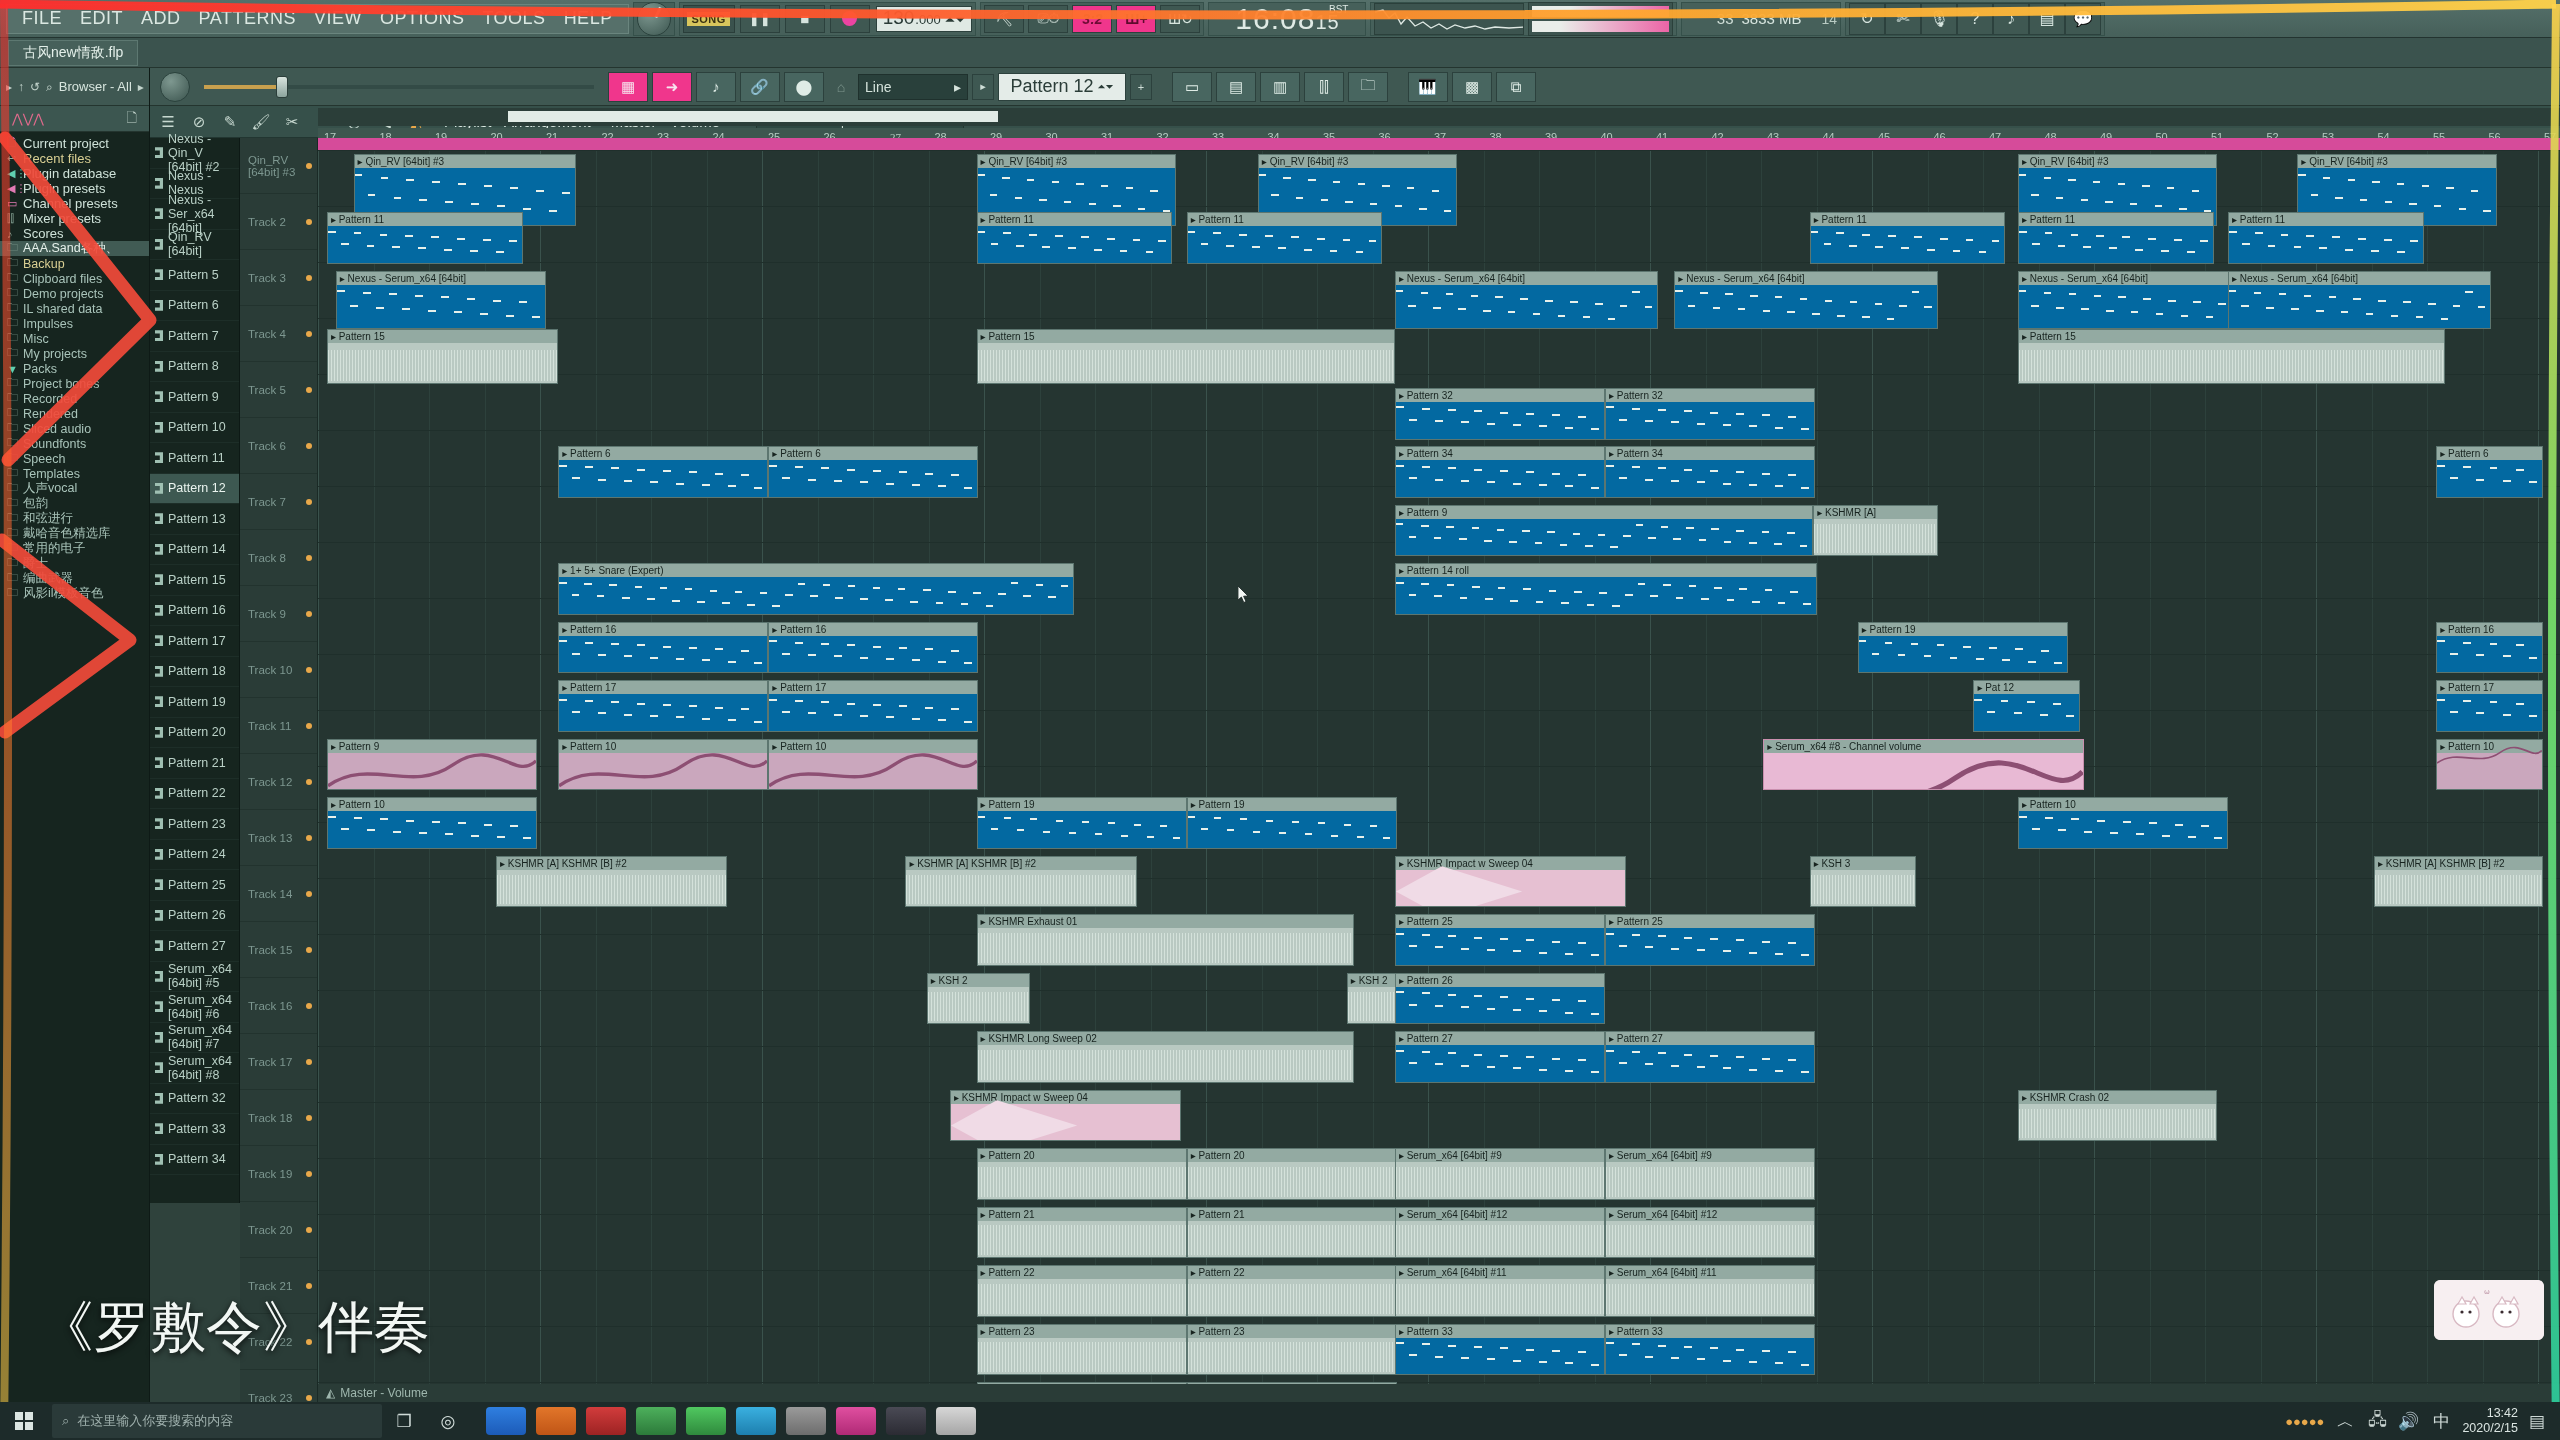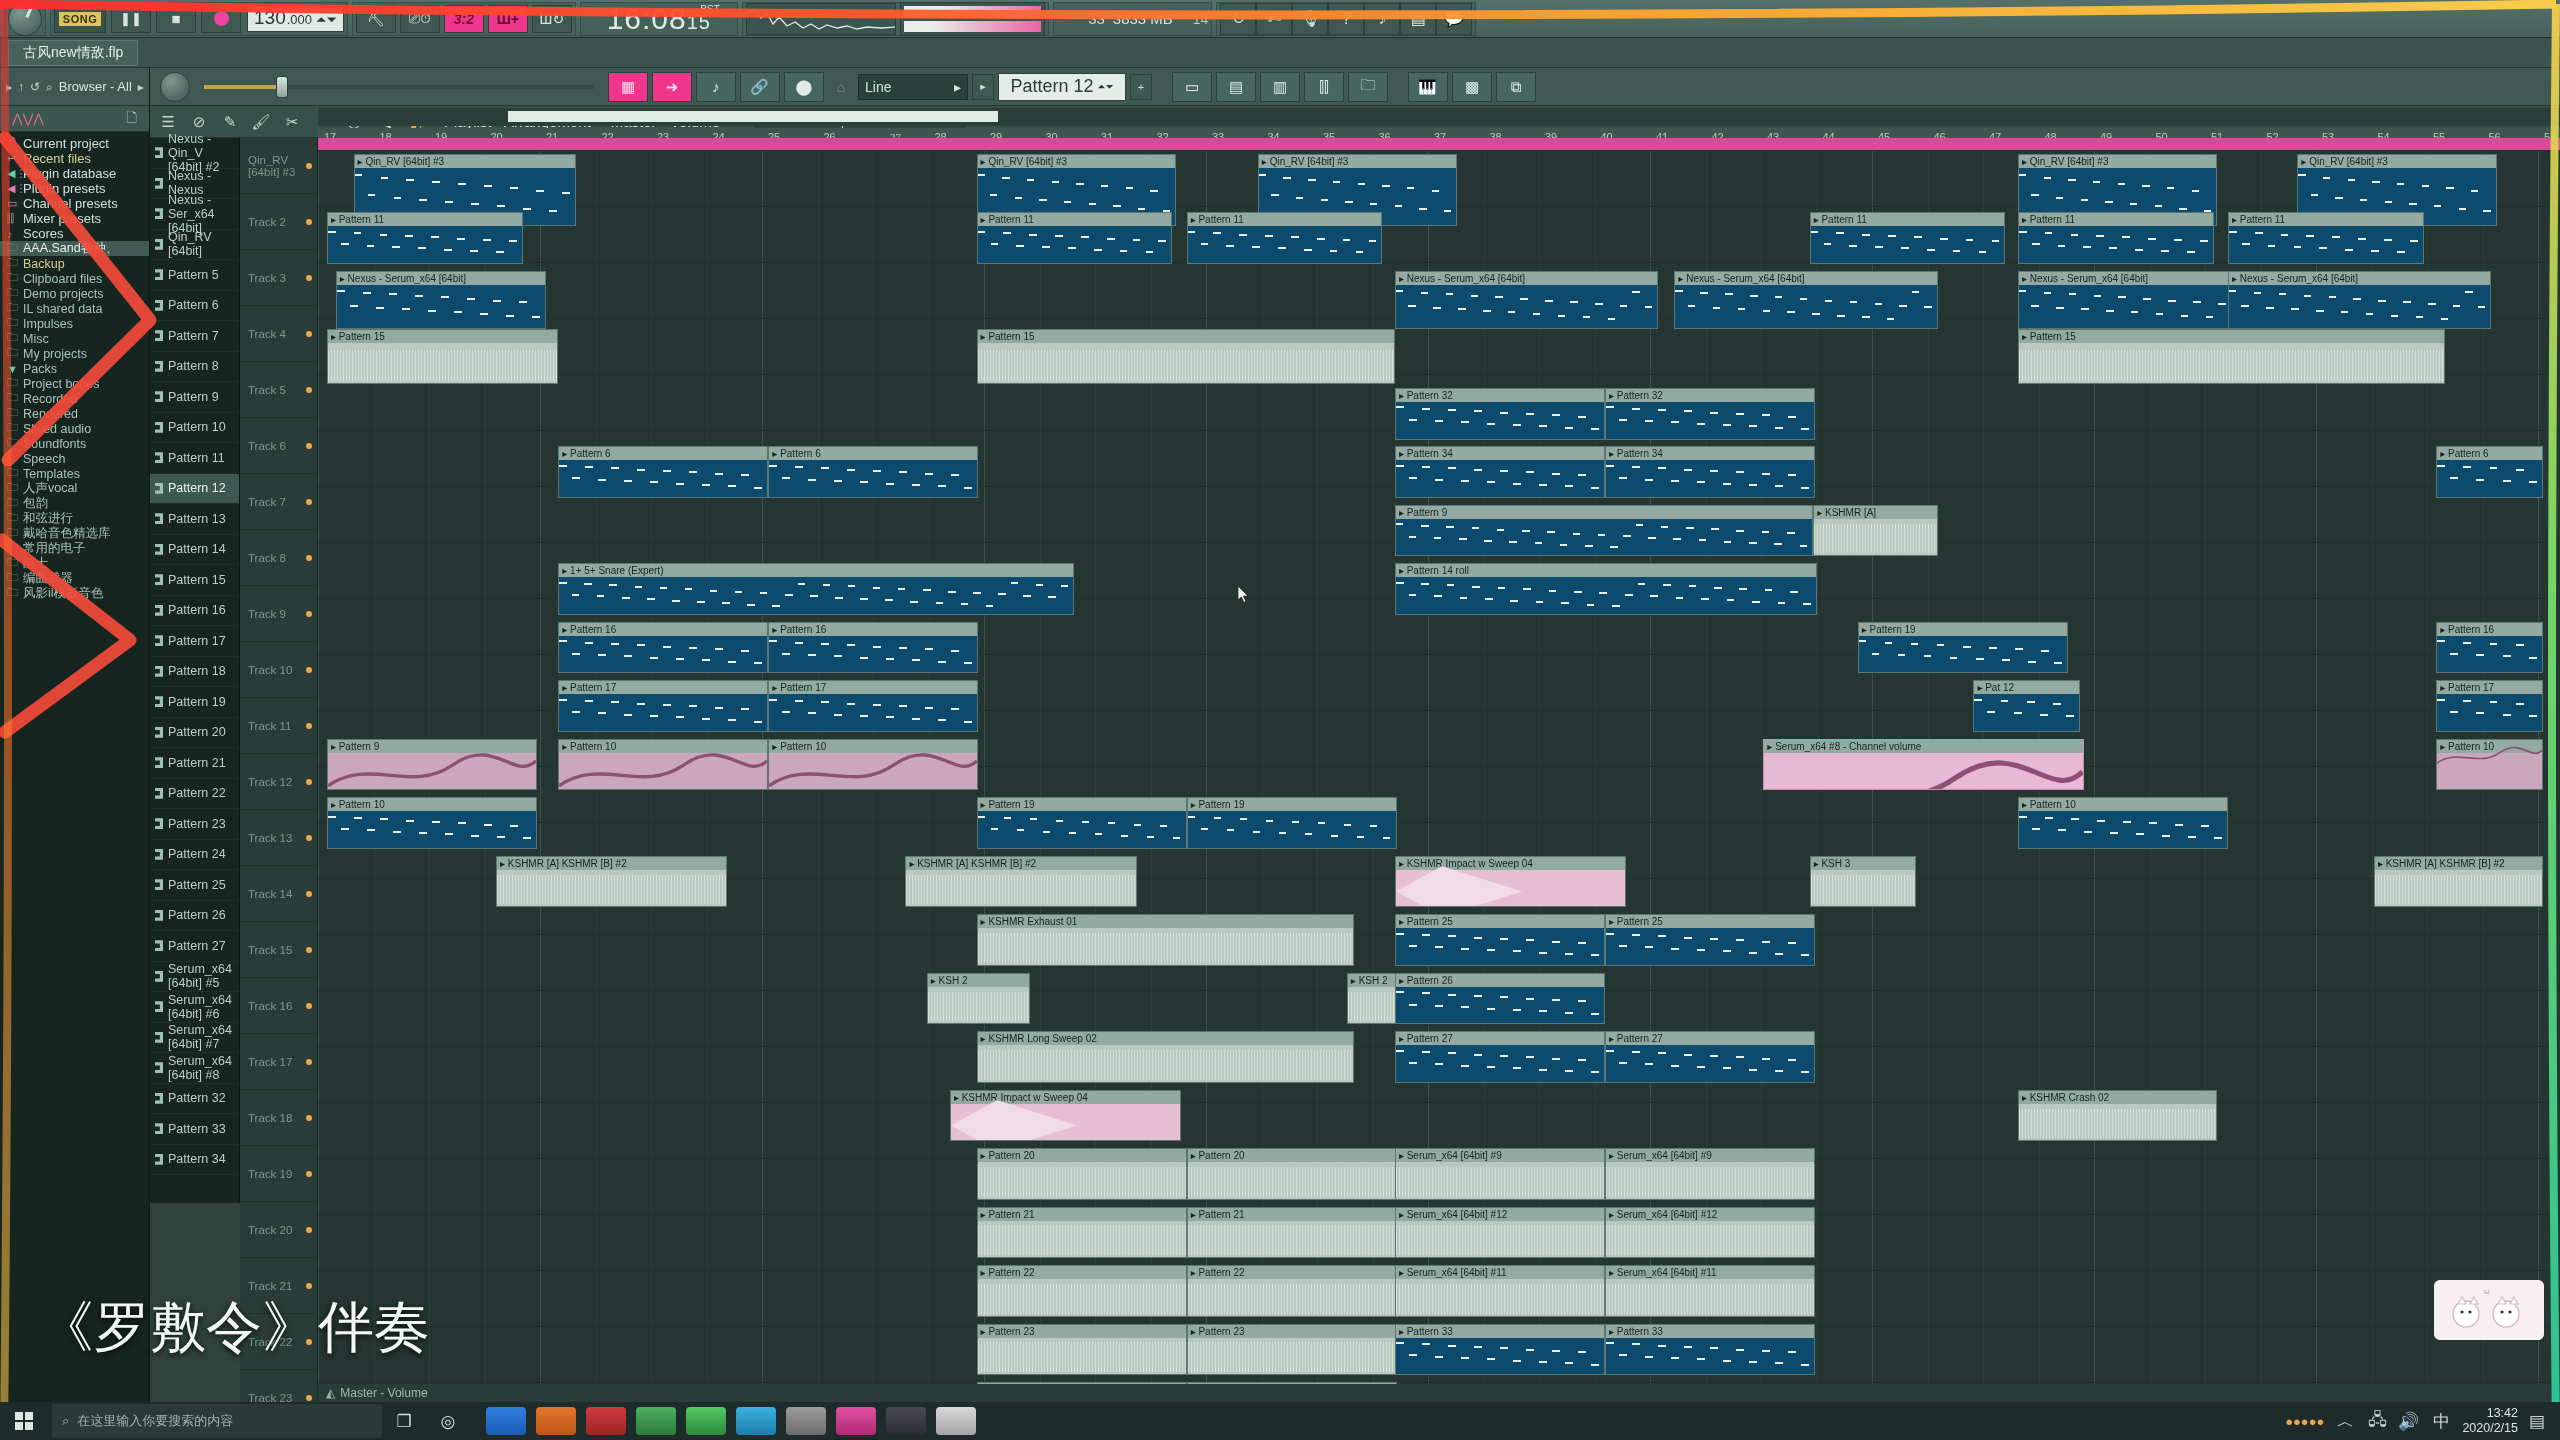--- a/index.html
+++ b/index.html
@@ -147,21 +147,21 @@
   .playlist{ position:absolute; left:318px; top:150px; width:2242px; height:1253px;
     background:#253531; overflow:hidden;}
   .grid-v{ position:absolute; top:0; bottom:0; width:1px; background:#2d413c;}
   .grid-v.strong{ background:#3a524c;}
   .grid-h{ position:absolute; left:0; right:0; height:1px; background:#1f2f2b;}
 
   .clip{ position:absolute; background:#7e968e; border:1px solid #5d7670;
     overflow:hidden; font-size:10.5px; color:#1d2b27; }
   .clip .lbl{ display:block; padding:1px 3px; white-space:nowrap;
     background:#93aaa2; color:#17231f; font-size:10px; line-height:11px;}
-  .clip.pat{ background:#0c4a6e; }
+  .clip.pat{ background:#0369a1; }
   .clip.aud{ background:#b9c9c2; }
   .clip.auto{ background:#caa7bd;}
   .clip.pink{ background:#e6c0d2; }
   .clip.vol{ background:#e8b9d4; border-color:#c98fae;}
 
   .nt{ position:absolute; background:#e7f0eb; height:2px;}
   .wav{ position:absolute; left:0; right:0; bottom:2px; height:60%;
     background:repeating-linear-gradient(90deg,#d9e6df 0 1px, transparent 1px 3px);
     opacity:.85;}
   .envd{ position:absolute; inset:0; }
@@ -191,20 +191,30 @@
   .cursor{ position:absolute; width:12px; height:18px; }
   .sticker{ position:absolute; right:16px; bottom:100px; width:110px; height:60px;
     background:#f6eef0; border-radius:6px; }
 </style>
 </head>
 <body>
 
 <div class="app">
 
   <div class="menubar">
+    <div class="menu-items">
+      <span>FILE</span>
+      <span>EDIT</span>
+      <span>ADD</span>
+      <span>PATTERNS</span>
+      <span>VIEW</span>
+      <span>OPTIONS</span>
+      <span>TOOLS</span>
+      <span>HELP</span>
+    </div>
 
     <div class="tb-group">
       <div class="knob"></div>
     </div>
 
     <div class="tb-group">
       <div class="songbtn">
         <b>SONG</b>
       </div>
       <div style="width:5px"></div>

